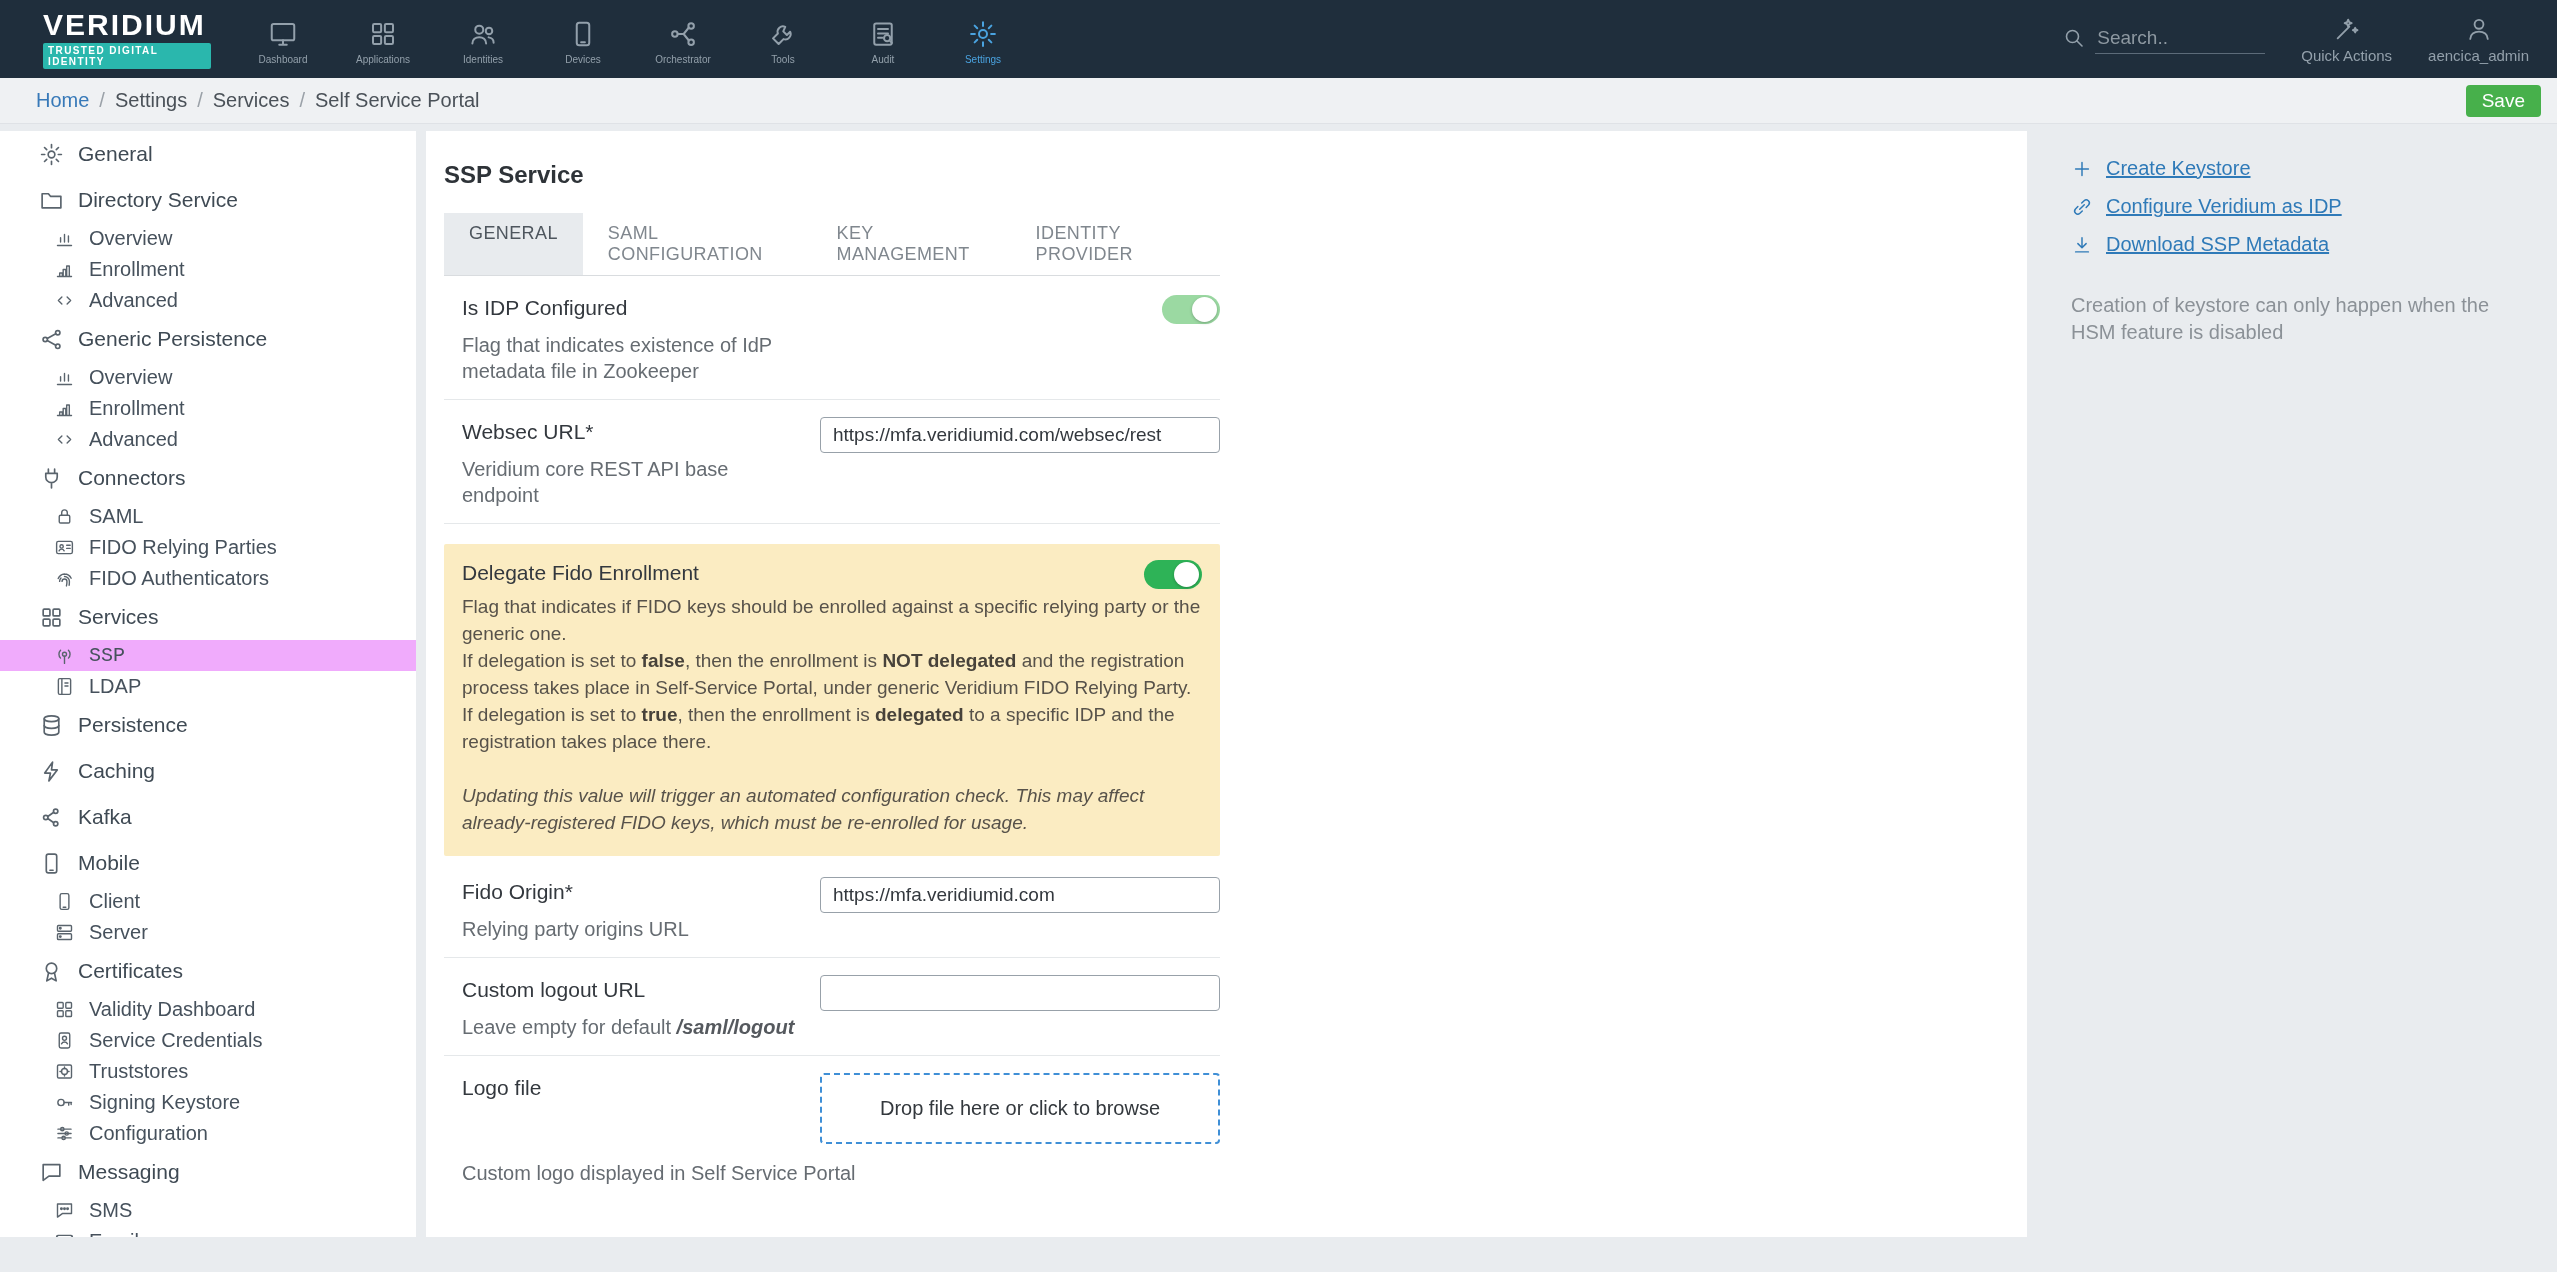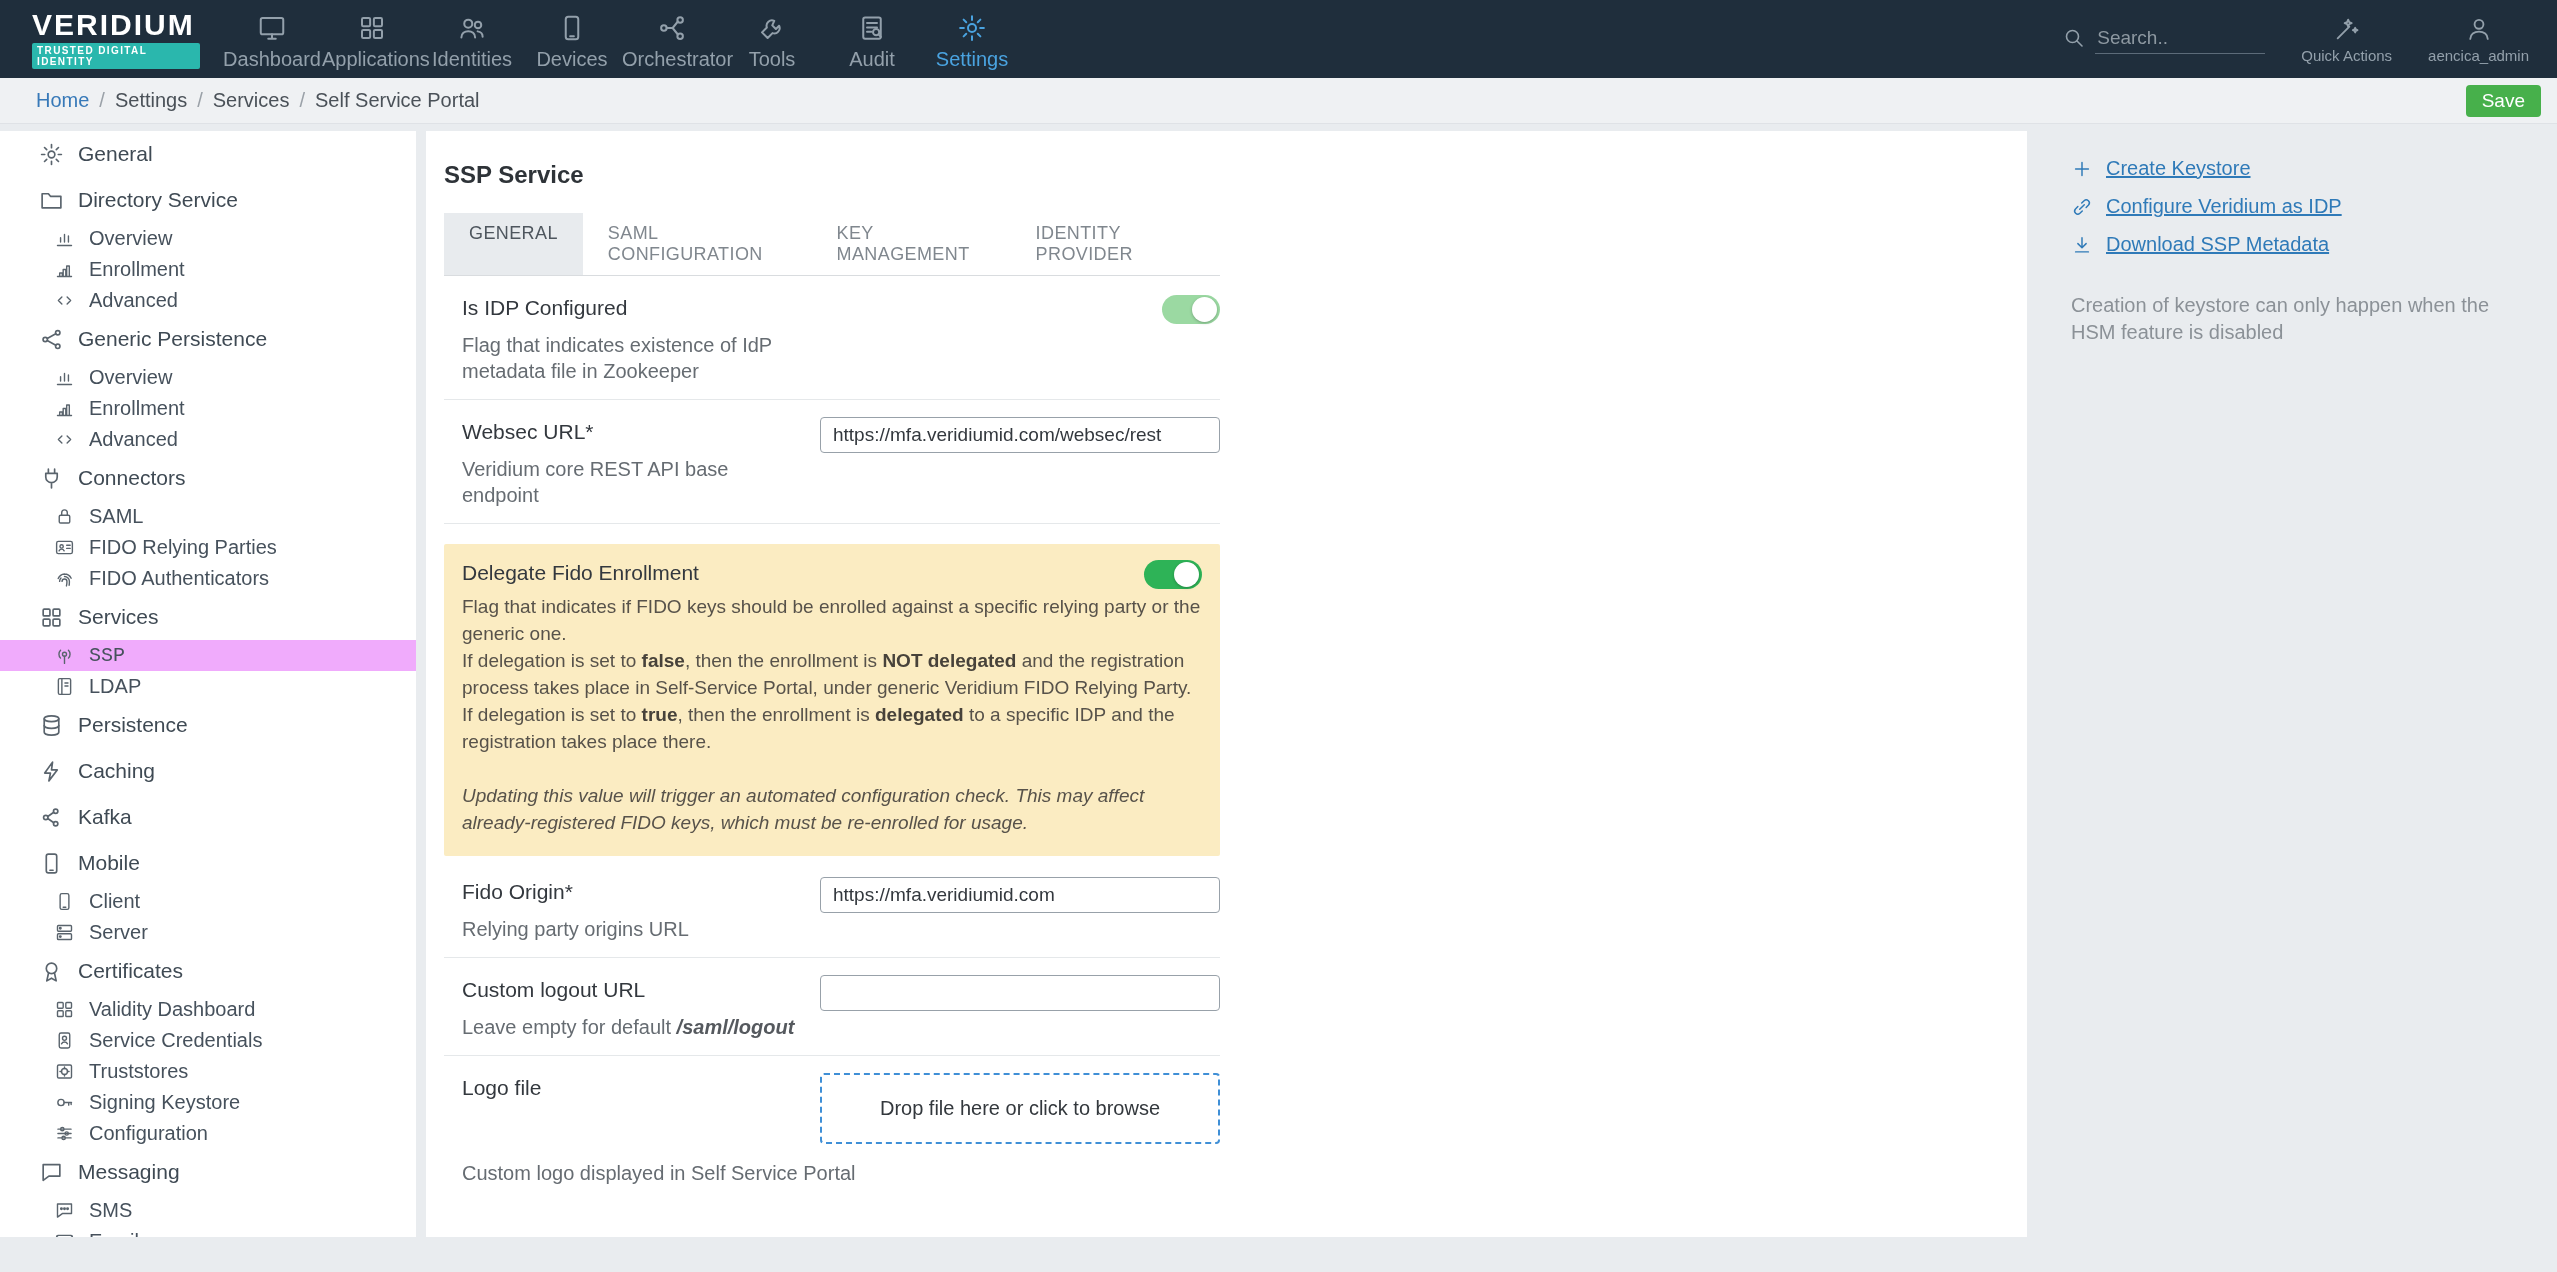--- a/index.html
+++ b/index.html
@@ -2,27 +2,27 @@
 <html><head>
 <meta charset="utf-8">
 <style>
   * { margin:0; padding:0; box-sizing:border-box; }
   html,body { width:2557px; height:1272px; overflow:hidden; background:#e9ecef;
     font-family:"Liberation Sans","DejaVu Sans",sans-serif; }
   [data-interactable="true"] { cursor:pointer; }
   input[data-interactable="true"] { cursor:text; }
 
   
-  .topbar { height:78px; background:#1f2e3c; display:flex; align-items:center; }
+  .topbar { height:78px; background:#1f2e3c; display:flex; align-items:center;padding-left:11px; }
   .logo { padding-left:32px; width:200px; }
   .logo-title { color:#ffffff; font-size:30px; font-weight:700; letter-spacing:2px; line-height:30px; }
   .logo-tagline { display:inline-block; margin-top:3px; background:#2ab7ad; color:#ffffff;
     font-size:10px; letter-spacing:1.4px; padding:2px 5px; border-radius:2px; font-weight:700; }
   .topnav { display:flex; margin-left:22px; }
-  .nav-item { width:100px; text-align:center; color:#93a0ab; font-size:20px; padding-top:6px; }
+  .nav-item { width:100px; text-align:center; color:#93a0ab; font-size:10px; padding-top:6px; }
   .nav-item .nicon { display:block; height:32px; }
   .nav-item svg { display:block; margin:0 auto; }
   .nav-item .nlabel { display:block; margin-top:3px; }
   .nav-item.active { color:#4aa3e0; }
   .top-right { margin-left:auto; display:flex; align-items:center; padding-right:28px; gap:36px; }
   .search { display:flex; align-items:flex-end; gap:9px; color:#93a0ab; }
   .search input { background:transparent; border:none; outline:none; border-bottom:1px solid #5c6b79;
     width:170px; color:#cfd6dc; font-size:19px; padding:2px 2px 4px; font-family:inherit; }
   .search input::placeholder { color:#8d98a1; }
   .top-col { text-align:center; color:#93a0ab; font-size:15px; }

